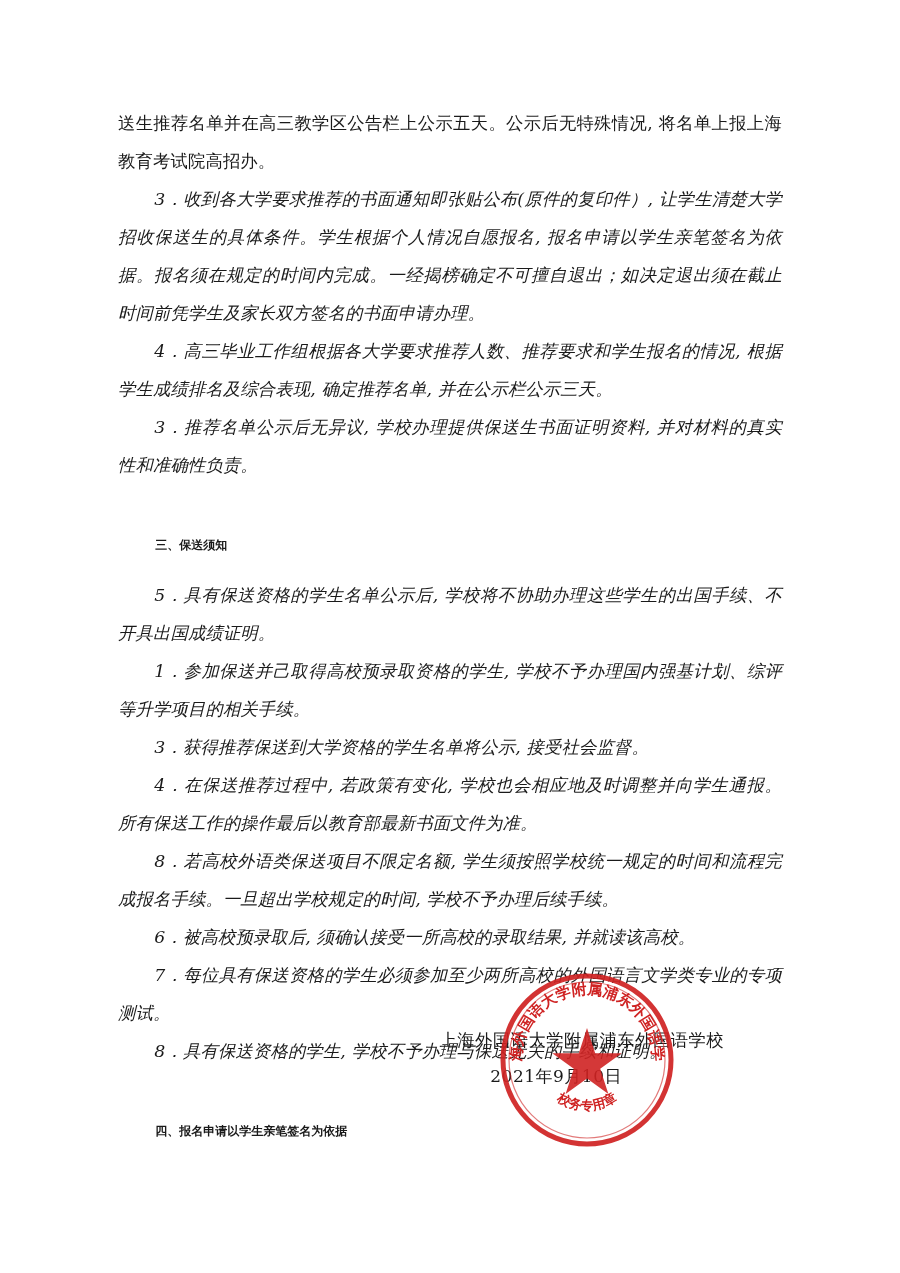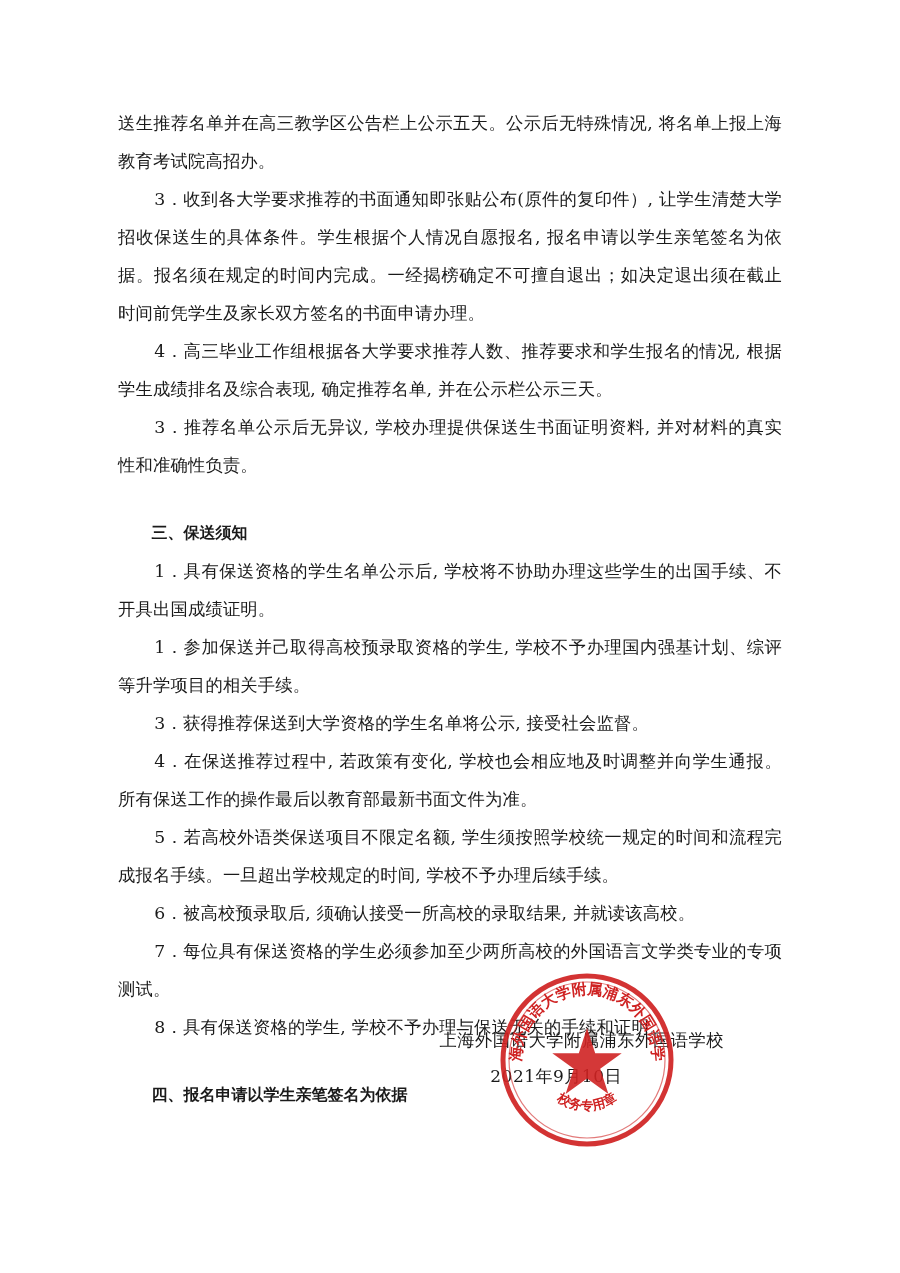--- a/index.html
+++ b/index.html
@@ -31,27 +31,28 @@
   .para {
     font-size: 17.3px;
     line-height: 38px;
     text-align: justify;
     text-justify: inter-ideograph;
     letter-spacing: 0.2px;
     margin: 0;
   }
   .indent {
     text-indent: 2.1em;
+    font-style: italic;
   }
   .heading {
-    font-size: 16px;
+    font-size: 12px;
     line-height: 38px;
     font-weight: bold;
     text-indent: 2.1em;
-    margin: 0;
+    margin: 12px;
   }
   .gap-lg { height: 30px; }
 
   .signature-block {
     position: absolute;
     left: 118px;
     top: 1022px;
     width: 664px;
     text-align: right;
   }
@@ -102,25 +103,25 @@
 
     <p class="para">送生推荐名单并在高三教学区公告栏上公示五天。公示后无特殊情况, 将名单上报上海教育考试院高招办。</p>
     <p class="para indent">3．收到各大学要求推荐的书面通知即张贴公布(原件的复印件）, 让学生清楚大学招收保送生的具体条件。学生根据个人情况自愿报名, 报名申请以学生亲笔签名为依据。报名须在规定的时间内完成。一经揭榜确定不可擅自退出；如决定退出须在截止时间前凭学生及家长双方签名的书面申请办理。</p>
     <p class="para indent">4．高三毕业工作组根据各大学要求推荐人数、推荐要求和学生报名的情况, 根据学生成绩排名及综合表现, 确定推荐名单, 并在公示栏公示三天。</p>
     <p class="para indent">3．推荐名单公示后无异议, 学校办理提供保送生书面证明资料, 并对材料的真实性和准确性负责。</p>
 
     <div class="gap-lg"></div>
 
     <p class="heading">三、保送须知</p>
 
-    <p class="para indent">1．具有保送资格的学生名单公示后, 学校将不协助办理这些学生的出国手续、不开具出国成绩证明。</p>
+    <p class="para indent">5．具有保送资格的学生名单公示后, 学校将不协助办理这些学生的出国手续、不开具出国成绩证明。</p>
     <p class="para indent">1．参加保送并己取得高校预录取资格的学生, 学校不予办理国内强基计划、综评等升学项目的相关手续。</p>
     <p class="para indent">3．获得推荐保送到大学资格的学生名单将公示, 接受社会监督。</p>
     <p class="para indent">4．在保送推荐过程中, 若政策有变化, 学校也会相应地及时调整并向学生通报。所有保送工作的操作最后以教育部最新书面文件为准。</p>
-    <p class="para indent">5．若高校外语类保送项目不限定名额, 学生须按照学校统一规定的时间和流程完成报名手续。一旦超出学校规定的时间, 学校不予办理后续手续。</p>
+    <p class="para indent">8．若高校外语类保送项目不限定名额, 学生须按照学校统一规定的时间和流程完成报名手续。一旦超出学校规定的时间, 学校不予办理后续手续。</p>
     <p class="para indent">6．被高校预录取后, 须确认接受一所高校的录取结果, 并就读该高校。</p>
     <p class="para indent">7．每位具有保送资格的学生必须参加至少两所高校的外国语言文学类专业的专项测试。</p>
     <p class="para indent">8．具有保送资格的学生, 学校不予办理与保送无关的手续和证明。</p>
 
     <div class="gap-lg"></div>
 
     <p class="heading">四、报名申请以学生亲笔签名为依据</p>
 
   </div>
 

